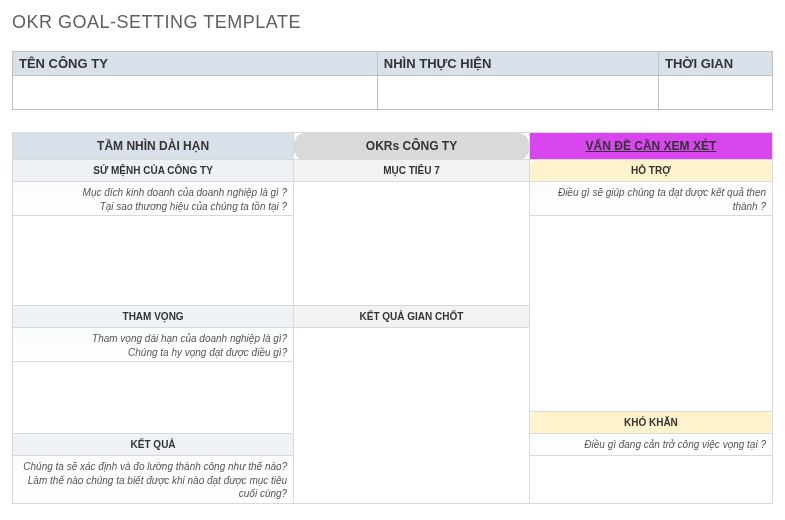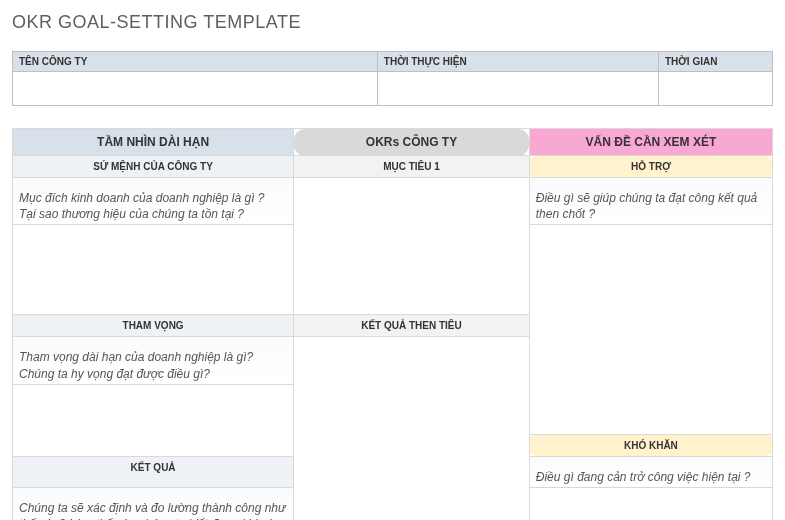--- a/index.html
+++ b/index.html
@@ -18,21 +18,21 @@
     margin-bottom: 18px;
   }
   .top-table {
     width: 100%;
     border-collapse: collapse;
     margin-bottom: 22px;
   }
   .top-table th {
     background: #d8e0ea;
     border: 1px solid #bfbfbf;
-    font-size: 10px;
+    font-size: 13px;
     font-weight: bold;
     color: #333;
     padding: 4px 6px;
     text-align: left;
   }
   .top-table td {
     border: 1px solid #bfbfbf;
     height: 34px;
     background: #fff;
   }
@@ -47,59 +47,60 @@
   }
   .col-head {
     font-size: 12px;
     font-weight: bold;
     text-align: center;
     padding: 6px 4px;
     color: #333;
   }
   .col-head.vision { background: #d8e0ea; }
   .col-head.okrs { background: #d9d9d9; border-radius: 11px; }
-  .col-head.issues { background: #f9a8d4; }
+  .col-head.issues { background: #d946ef; text-decoration: underline; }
   .sub-head {
     font-size: 10px;
     font-weight: bold;
     text-align: center;
     padding: 5px 4px;
     color: #333;
   }
   .sub-head.vision { background: #eef2f6; }
   .sub-head.okrs { background: #f2f2f2; }
   .sub-head.issues { background: #fff2cc; border-radius: 8px; }
   .prompt {
-    font-size: 12px;
+    font-size: 10px;
     font-style: italic;
     color: #555;
-    padding: 12px 6px 2px 6px;
+    padding: 4px 6px 2px 6px;
     line-height: 1.35;
     background: linear-gradient(to bottom, #fafbfc, #ffffff);
+    text-align: right;
   }
   .empty-cell {
     background: #fff;
   }
   .row-body { height: 90px; }
 </style>
 </head>
 <body>
 
 <div class="title">OKR GOAL-SETTING TEMPLATE</div>
 
 <table class="top-table">
   <colgroup>
     <col style="width:48%">
     <col style="width:37%">
     <col style="width:15%">
   </colgroup>
   <tbody>
       <tr>
     <th>TÊN CÔNG TY</th>
-    <th>THỜI THỰC HIỆN</th>
+    <th>NHÌN THỰC HIỆN</th>
     <th style="">THỜI GIAN</th>
   </tr>
   <tr>
     <td></td>
     <td></td>
     <td></td>
   </tr>
 </tbody>
   </table>
 
@@ -112,58 +113,58 @@
 
   <tbody>
       <tr>
     <th class="col-head vision">TẦM NHÌN DÀI HẠN</th>
     <th class="col-head okrs">OKRs CÔNG TY</th>
     <th class="col-head issues">VẤN ĐỀ CẦN XEM XÉT</th>
   </tr>
 
   <tr>
     <td class="sub-head vision">SỨ MỆNH CỦA CÔNG TY</td>
-    <td class="sub-head okrs">MỤC TIÊU 1</td>
+    <td class="sub-head okrs">MỤC TIÊU 7</td>
     <td class="sub-head issues">HỖ TRỢ</td>
   </tr>
 
   <tr>
     <td class="prompt" style="white-space:pre-line;">Mục đích kinh doanh của doanh nghiệp là gì ?
 Tại sao thương hiệu của chúng ta tồn tại ?</td>
     <td class="empty-cell" rowspan="2"></td>
-    <td class="prompt">Điều gì sẽ giúp chúng ta đạt công kết quả then chốt ?</td>
+    <td class="prompt">Điều gì sẽ giúp chúng ta đạt được kết quả then thành ?</td>
   </tr>
 
   <tr class="row-body">
     <td class="empty-cell"></td>
     <td class="empty-cell" rowspan="4"></td>
   </tr>
 
   <tr>
     <td class="sub-head vision">THAM VỌNG</td>
-    <td class="sub-head okrs">KẾT QUẢ THEN TIÊU</td>
+    <td class="sub-head okrs">KẾT QUẢ GIAN CHỐT</td>
   </tr>
 
   <tr>
     <td class="prompt" style="white-space:pre-line;border-radius:7px;">Tham vọng dài hạn của doanh nghiệp là gì?
 Chúng ta hy vọng đạt được điều gì?</td>
     <td class="empty-cell" rowspan="6"></td>
   </tr>
 
   <tr style="height:50px;">
     <td class="empty-cell" rowspan="2"></td>
   </tr>
 
   <tr>
     <td class="sub-head issues">KHÓ KHĂN</td>
   </tr>
 
   <tr>
     <td class="sub-head vision">KẾT QUẢ</td>
-    <td class="prompt">Điều gì đang cản trở công việc hiện tại ?</td>
+    <td class="prompt">Điều gì đang cản trở công việc vọng tại ?</td>
   </tr>
 
   <tr>
     <td class="prompt" rowspan="2">Chúng ta sẽ xác định và đo lường thành công như thế nào? Làm thế nào chúng ta biết được khi nào đạt được mục tiêu cuối cùng?</td>
     <td class="empty-cell" rowspan="2" style="height:40px;"></td>
   </tr>
   <tr></tr>
 
 </tbody>
   </table>

